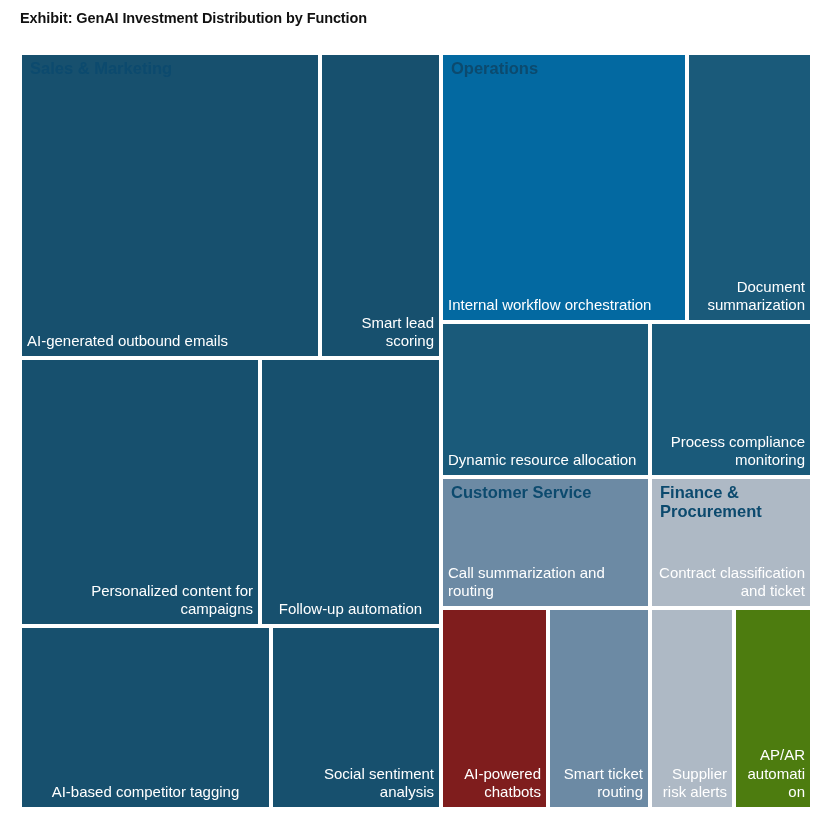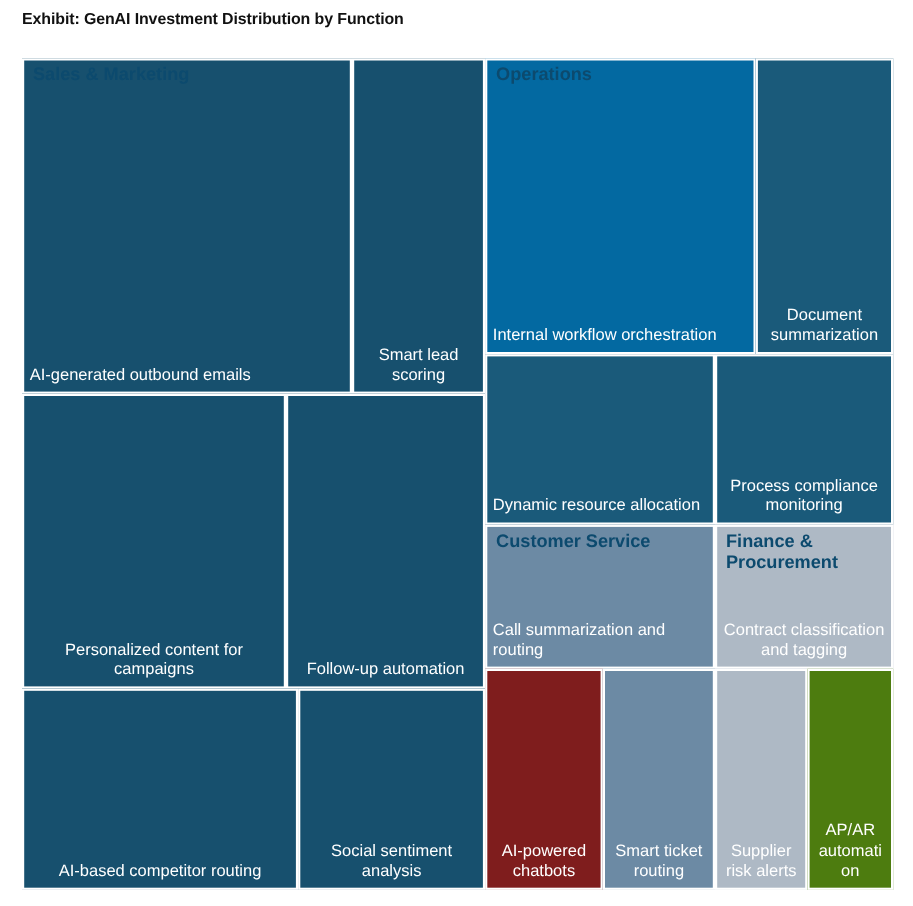--- a/index.html
+++ b/index.html
@@ -48,21 +48,21 @@
     display: flex;
     flex-direction: column;
     justify-content: flex-end;
     align-items: center;
     padding: 3px 5px 5px 5px;
   }
   .leaf-label {
     font-size: 15px;
     line-height: 1.24;
     color: #ffffff;
-    text-align: center;
+    text-align: right;
     word-break: break-word;
     hyphens: none;
   }
   .leaf.align-left {
     align-items: flex-start;
   }
   .leaf.align-left .leaf-label {
     text-align: left;
   }
   .group-title {
@@ -101,21 +101,21 @@
 
     <div class="node leaf" style="left:0px; top:305px; width:240px; height:268px; background:#17506e;">
       <span class="leaf-label">Personalized content for campaigns</span>
     </div>
 
     <div class="node leaf" style="left:240px; top:305px; width:181px; height:268px; background:#17506e;">
       <span class="leaf-label">Follow-up automation</span>
     </div>
 
     <div class="node leaf" style="left:0px; top:573px; width:251px; height:183px; background:#17506e;">
-      <span class="leaf-label">AI-based competitor routing</span>
+      <span class="leaf-label">AI-based competitor tagging</span>
     </div>
 
     <div class="node leaf" style="left:251px; top:573px; width:170px; height:183px; background:#17506e;">
       <span class="leaf-label">Social sentiment analysis</span>
     </div>
 
     <div class="group-title" style="left:0px; top:0px;">Sales &amp; Marketing</div>
 
     <div class="node leaf align-left" style="left:421px; top:0px; width:246px; height:269px; background:#0369a1;">
       <span class="leaf-label">Internal workflow orchestration</span>
@@ -143,21 +143,21 @@
       <span class="leaf-label">AI-powered chatbots</span>
     </div>
 
     <div class="node leaf" style="left:528px; top:555px; width:102px; height:201px; background:#6c8aa4;">
       <span class="leaf-label">Smart ticket routing</span>
     </div>
 
     <div class="group-title" style="left:421px; top:424px;">Customer Service</div>
 
     <div class="node leaf" style="left:630px; top:424px; width:162px; height:131px; background:#aeb9c5;">
-      <span class="leaf-label">Contract classification and tagging</span>
+      <span class="leaf-label">Contract classification and ticket</span>
     </div>
 
     <div class="node leaf" style="left:630px; top:555px; width:84px; height:201px; background:#aeb9c5;">
       <span class="leaf-label">Supplier risk alerts</span>
     </div>
 
     <div class="node leaf" style="left:714px; top:555px; width:78px; height:201px; background:#4d7c0f;">
       <span class="leaf-label">AP/AR automation</span>
     </div>
 

